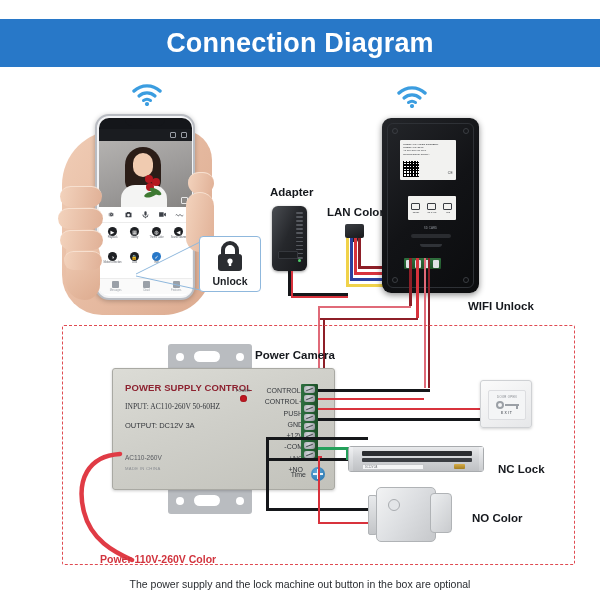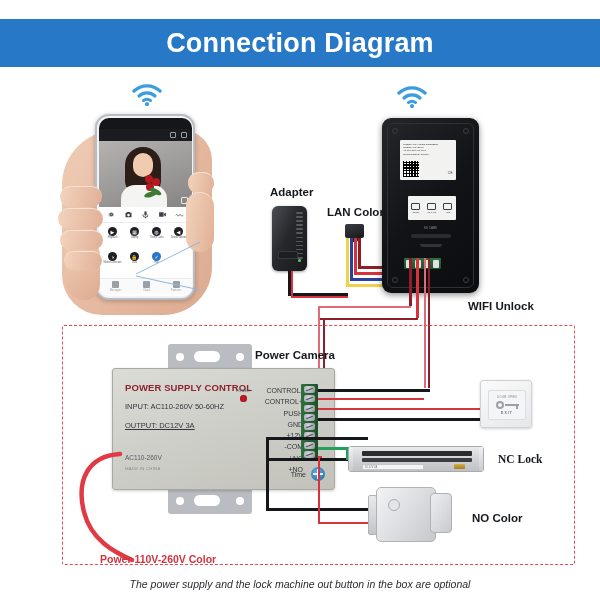--- a/index.html
+++ b/index.html
@@ -335,21 +335,21 @@
   .w-blue  { background: #2b3f9e; }
   .w-pink  { background: #e06a78; }
 
   
   .power-input-lbl {
     position: absolute; left: 100px; top: 553px;
     font-size: 10.5px; font-weight: bold; color: #d1343e;
   }
   .footer-note {
     position: absolute; left: 0; top: 578px; width: 600px; text-align: center;
-    font-size: 10.5px; color: #2a2d31; font-style: italic;
+    font-size: 10.5px; color: #2a2d31;
   }
 </style>
 </head>
 <body>
 
 <div class="root">
 
   <div class="header">
     <div class="header-title">Connection Diagram</div>
   </div>
@@ -466,20 +466,29 @@
       </div>
     </div>
     <div class="phone-notch"></div>
   </div>
 
   <svg class="callout-line" style="left:130px; top:240px; width:80px; height:60px;" viewBox="0 0 80 60">
     <path d="M6 34 L70 2" stroke="#8fb8dd" stroke-width="1" fill="none"></path>
     <path d="M6 36 L70 50" stroke="#8fb8dd" stroke-width="1" fill="none"></path>
   </svg>
 
+  <div class="unlock-box">
+    <svg width="30" height="32" viewBox="0 0 30 32">
+      <path d="M8 13 V9 a7 7 0 0114 0 v4" stroke="#2b2d31" stroke-width="4" fill="none"></path>
+      <rect x="3" y="13" width="24" height="17" rx="3" fill="#2b2d31"></rect>
+      <circle cx="15" cy="20" r="2.6" fill="#ffffff"></circle>
+      <rect x="13.8" y="20" width="2.4" height="5" fill="#ffffff"></rect>
+    </svg>
+    <div class="unlock-label">Unlock</div>
+  </div>
 
   <div class="adapter-label">Adapter</div>
   <div class="adapter-body">
     <div class="adapter-ribs">
       <div class="rib"></div>
         <div class="rib"></div>
         <div class="rib"></div>
       <div class="rib"></div>
         <div class="rib"></div>
         <div class="rib"></div>
@@ -569,22 +578,22 @@
     <div class="ps-hole" style="right:8px; top:9px; width:8px; height:8px;"></div>
   </div>
   <div class="ps-bracket" style="left:168px; top:488px; width:84px; height:26px;">
     <div class="ps-hole" style="left:8px; top:9px; width:8px; height:8px;"></div>
     <div class="ps-slot" style="left:26px; top:7px; width:26px; height:11px;"></div>
     <div class="ps-hole" style="right:8px; top:9px; width:8px; height:8px;"></div>
   </div>
 
   <div class="ps-body">
     <div class="ps-title">POWER SUPPLY CONTROL</div>
-    <div class="ps-line" style="top:33px;">INPUT: AC110-260V 50-60HZ</div>
-    <div class="ps-line" style="top:52px;text-decoration:underline;">OUTPUT: DC12V  3A</div>
+    <div class="ps-line" style="top:33px;font-family:Liberation Serif, serif;">INPUT: AC110-260V 50-60HZ</div>
+    <div class="ps-line" style="top:52px;">OUTPUT: DC12V  3A</div>
     <div class="ps-ac">AC110-260V</div>
     <div class="ps-made">MADE IN CHINA</div>
     <div class="ps-power-lbl">POWER</div>
     <div class="ps-led"></div>
     <div class="ps-terms">
       <div class="ps-term">CONTROL-</div>
       <div class="ps-term">CONTROL+</div>
       <div class="ps-term">PUSH</div>
       <div class="ps-term">GND</div>
       <div class="ps-term">+12V</div>
@@ -645,21 +654,21 @@
   <div class="nc-lock">
     <div class="nc-end" style="left:0;"></div>
     <div class="nc-end" style="right:0;"></div>
     <div class="nc-slot1"></div>
     <div class="nc-slot2"></div>
     <div class="nc-plate">
       <div class="nc-plate-txt">DC12V 2A</div>
     </div>
     <div class="nc-gold"></div>
   </div>
-  <div class="lock-label" style="left:498px; top:453px;font-family:Liberation Serif, serif;">NC Lock</div>
+  <div class="lock-label" style="left:498px; top:463px;">NC Lock</div>
 
   <div class="no-lock">
     <div class="no-plate"></div>
     <div class="no-body">
       <div class="no-circle"></div>
     </div>
     <div class="no-latch"></div>
   </div>
   <div class="lock-label" style="left:472px; top:512px;">NO Color</div>
 

